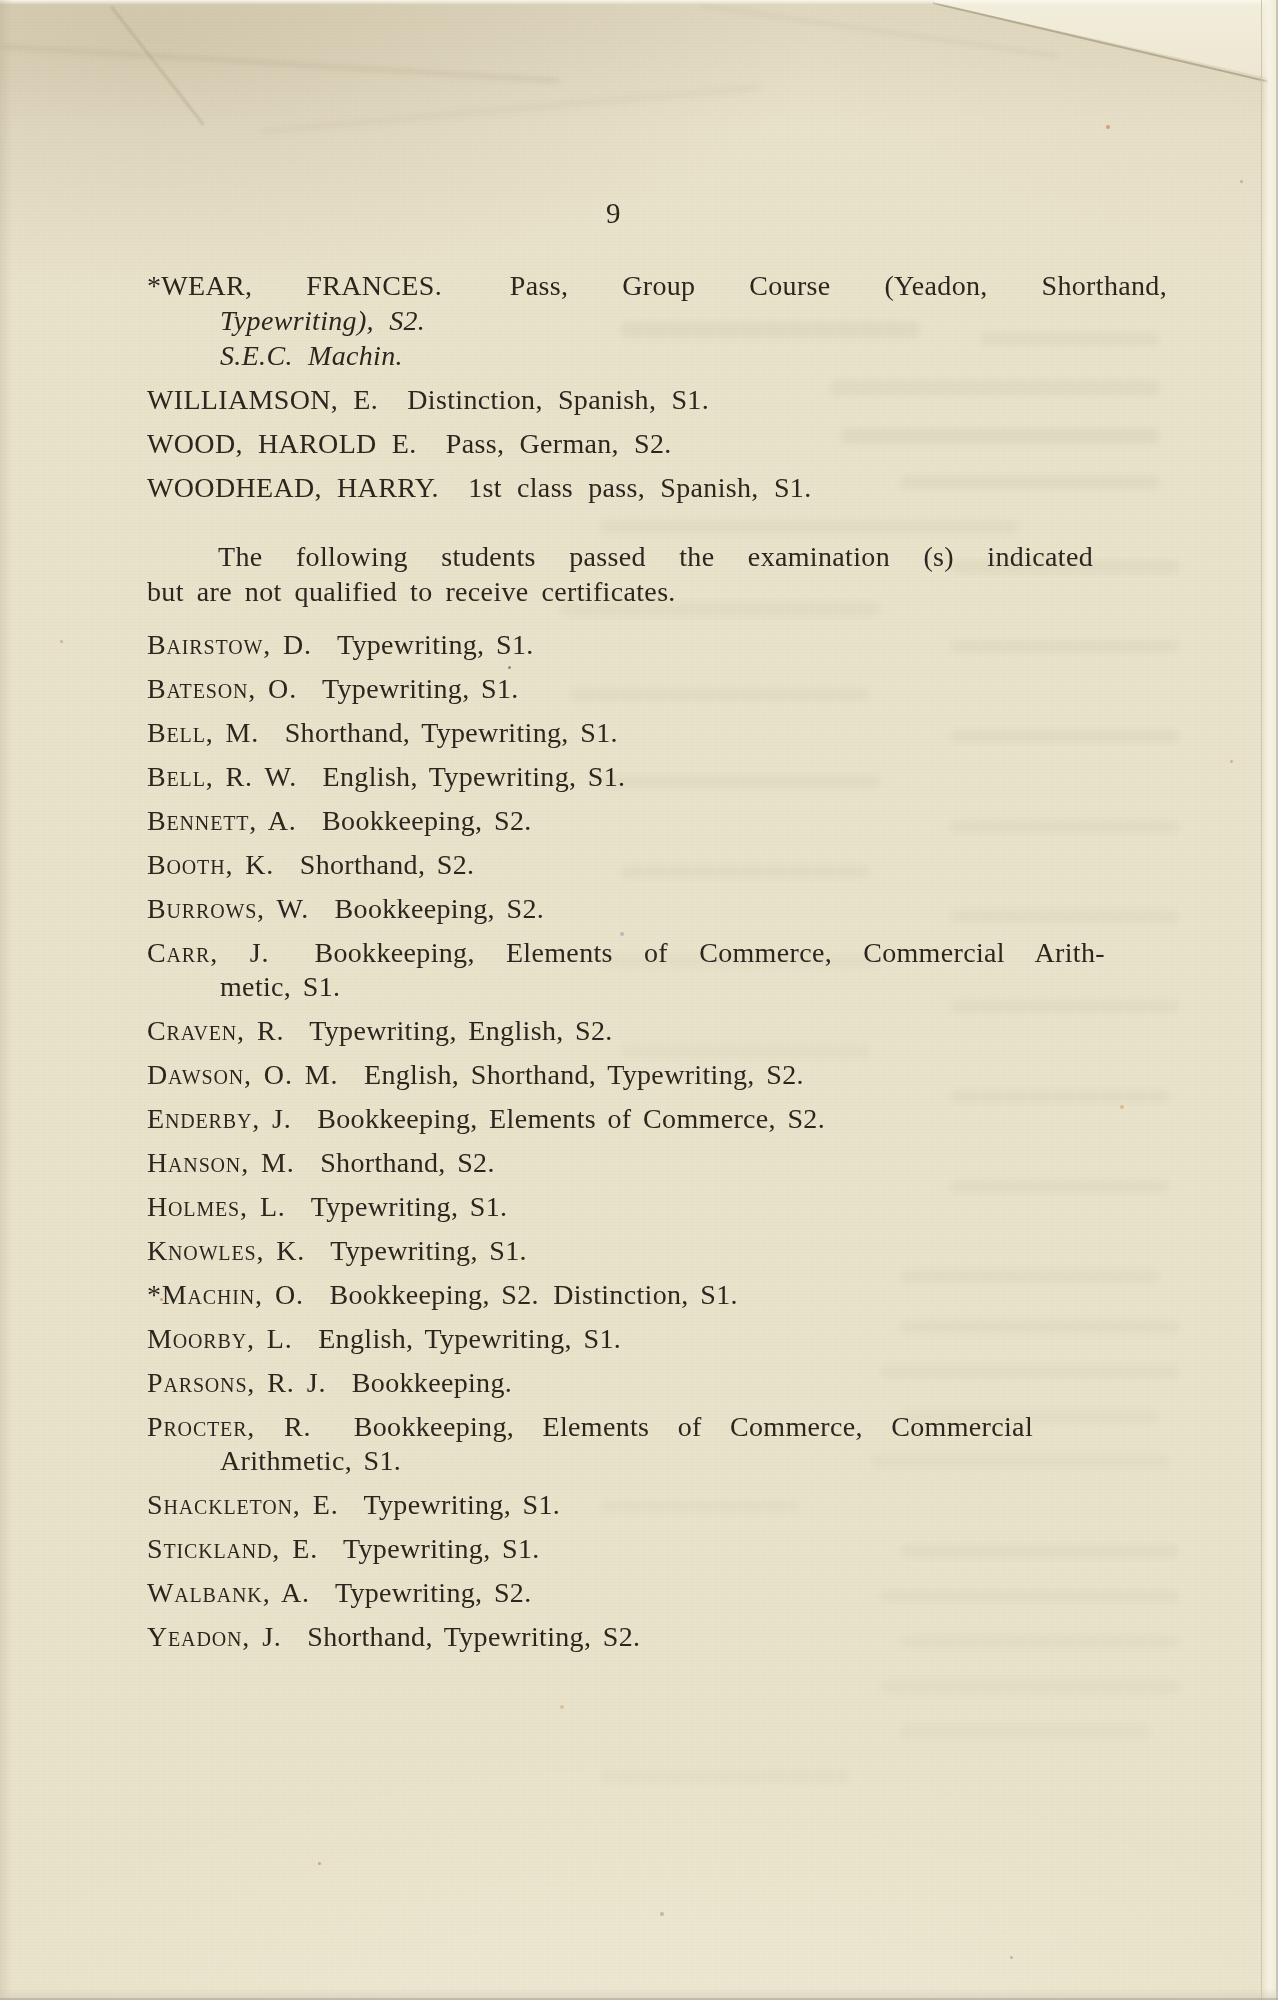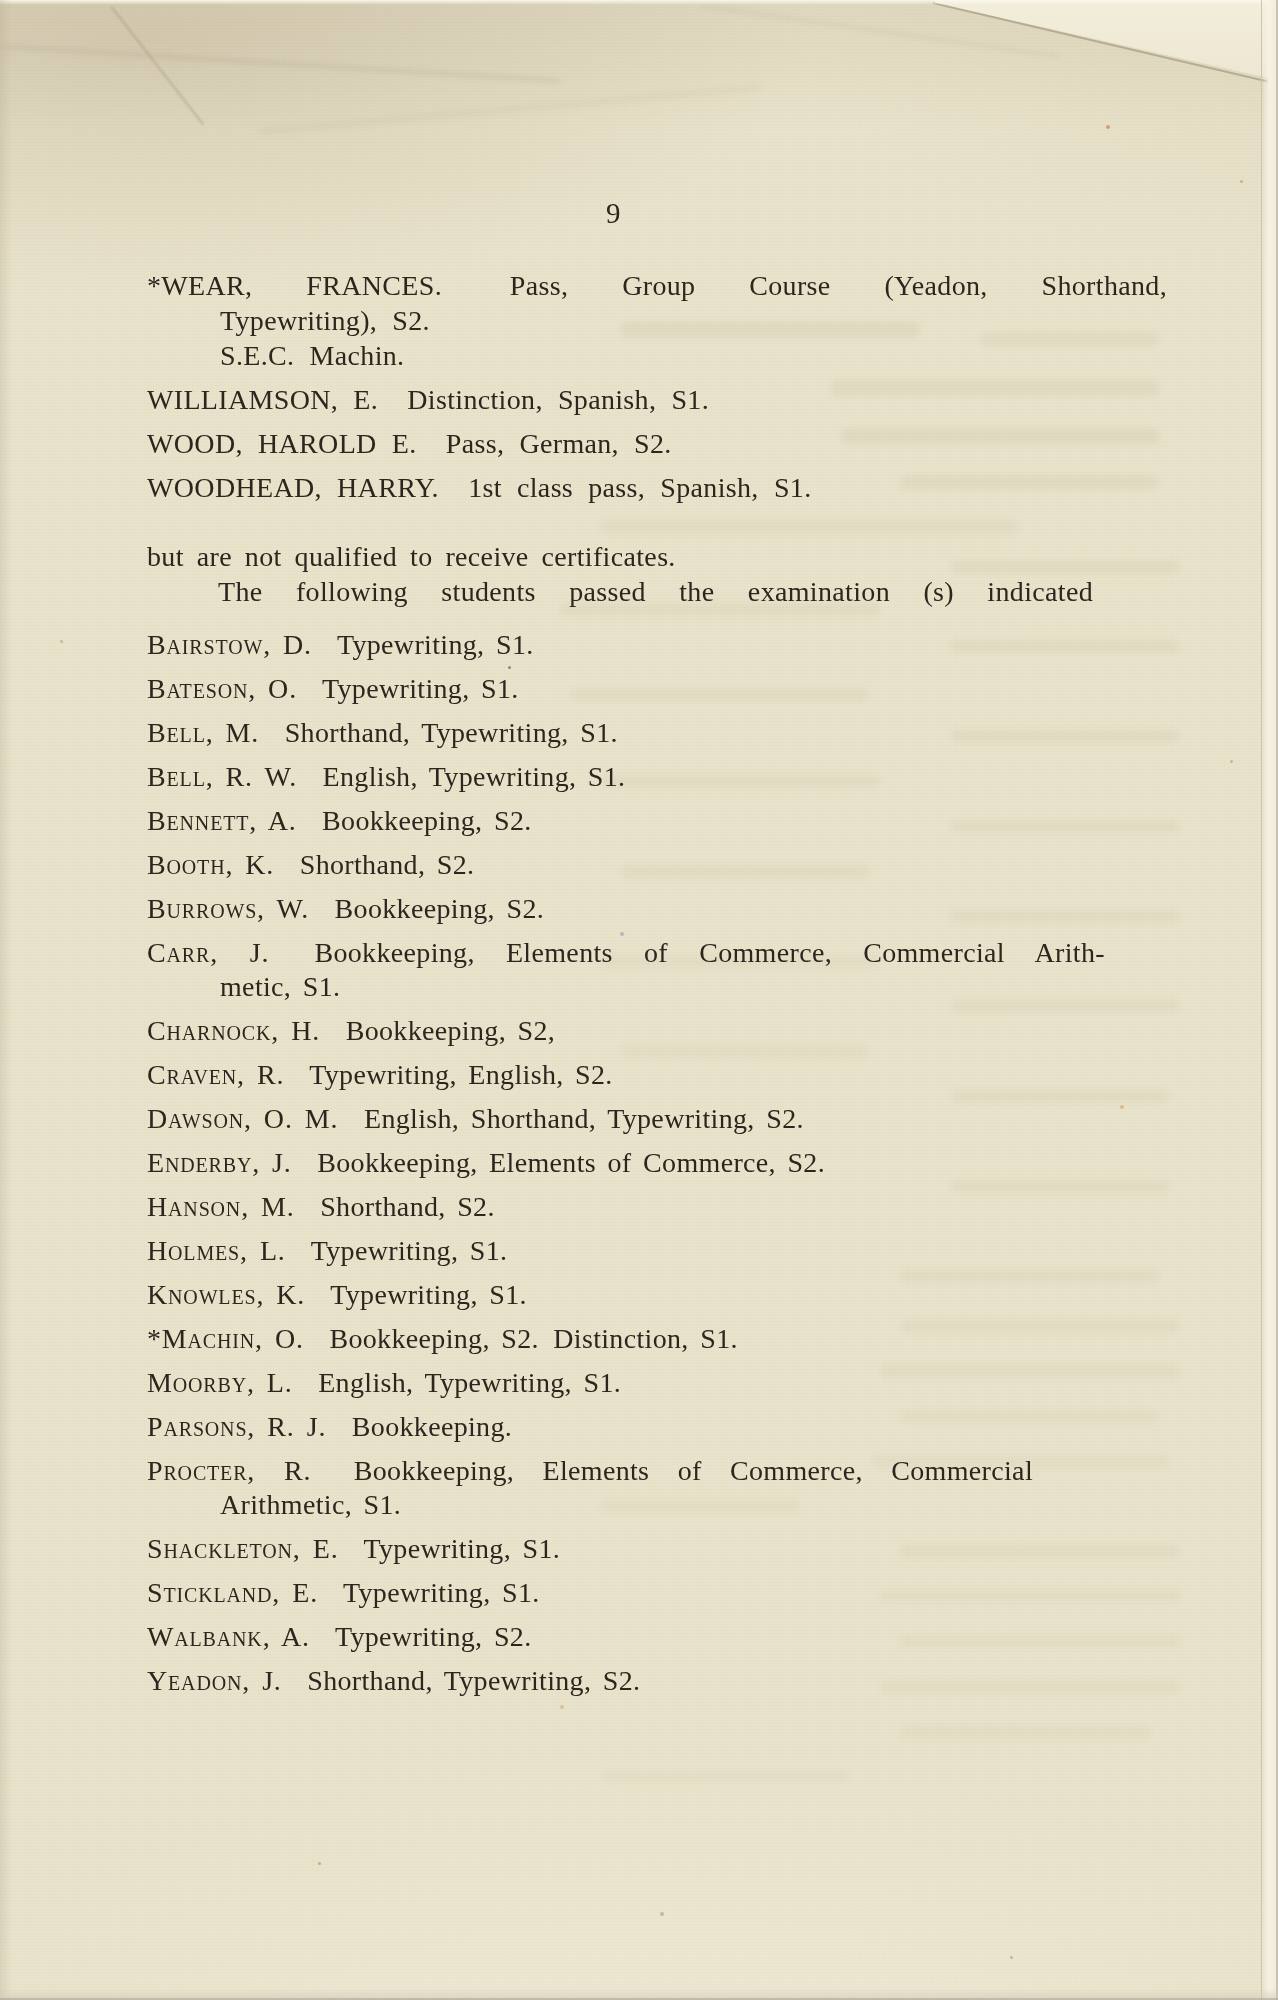--- a/index.html
+++ b/index.html
@@ -50,21 +50,21 @@
 
   .content {
     position:absolute; left:147px; top:196px; width:1020px;
     color:#2c261f;
     font-family:"Liberation Serif","DejaVu Serif",serif;
     font-size:28px; letter-spacing:0.012em;
   }
   .page-number { position:absolute; left:459px; top:0; font-size:29px; line-height:34px; }
   #cert-section { margin-top:72px; }
   .entry { margin-bottom:9px; line-height:35px; word-spacing:0.28em; }
-  .entry .line.cont { margin-left:73px; }
+  .entry .line.cont { margin-left:73px;font-style:italic; }
   #note { margin-top:34px; line-height:35px; word-spacing:0.2em; }
   #note-l1 { width:946px; }
   #list-section { margin-top:19px; }
   .list-item { margin-bottom:10px; line-height:34px; word-spacing:0.15em; }
   .list-item .line.cont { margin-left:73px; }
   .nm.sc { font-variant:small-caps; letter-spacing:0.03em; }
   .gap { display:inline-block; width:0.5em; }
   .jl { text-align:justify; text-align-last:justify; }
   .ind { text-indent:71px; }
 </style>
@@ -144,22 +144,22 @@
           <div class="line"><span class="nm">WILLIAMSON, E.</span><span class="gap"></span> <span>Distinction, Spanish, S1.</span></div>
         </div>
         <div class="entry">
           <div class="line"><span class="nm">WOOD, HAROLD E.</span><span class="gap"></span> <span>Pass, German, S2.</span></div>
         </div>
         <div class="entry">
           <div class="line"><span class="nm">WOODHEAD, HARRY.</span><span class="gap"></span> <span>1st class pass, Spanish, S1.</span></div>
         </div>
       </div>
     <div id="note">
+      <div class="line jl ind" id="note-l1">The following students passed the examination (s) indicated</div>
       <div class="line">but are not qualified to receive certificates.</div>
-      <div class="line jl ind" id="note-l1">The following students passed the examination (s) indicated</div>
     </div>
     <div id="list-section">
         <div class="list-item">
           <div class="line"><span class="nm sc">Bairstow, D.</span><span class="gap"></span> <span>Typewriting, S1.</span></div>
         </div>
         <div class="list-item">
           <div class="line"><span class="nm sc">Bateson, O.</span><span class="gap"></span> <span>Typewriting, S1.</span></div>
         </div>
         <div class="list-item">
           <div class="line"><span class="nm sc">Bell, M.</span><span class="gap"></span> <span>Shorthand, Typewriting, S1.</span></div>
@@ -172,23 +172,20 @@
         </div>
         <div class="list-item">
           <div class="line"><span class="nm sc">Booth, K.</span><span class="gap"></span> <span>Shorthand, S2.</span></div>
         </div>
         <div class="list-item">
           <div class="line"><span class="nm sc">Burrows, W.</span><span class="gap"></span> <span>Bookkeeping, S2.</span></div>
         </div>
         <div class="list-item">
           <div class="line jl" style="width: 958px;"><span class="nm sc">Carr, J.</span><span class="gap"></span> <span>Bookkeeping, Elements of Commerce, Commercial Arith-</span></div>
           <div class="line cont">metic, S1.</div>
-        </div>
-        <div class="list-item">
-          <div class="line"><span class="nm sc">Charnock, H.</span><span class="gap"></span> <span>Bookkeeping, S2,</span></div>
         </div>
         <div class="list-item">
           <div class="line"><span class="nm sc">Craven, R.</span><span class="gap"></span> <span>Typewriting, English, S2.</span></div>
         </div>
         <div class="list-item">
           <div class="line"><span class="nm sc">Dawson, O. M.</span><span class="gap"></span> <span>English, Shorthand, Typewriting, S2.</span></div>
         </div>
         <div class="list-item">
           <div class="line"><span class="nm sc">Enderby, J.</span><span class="gap"></span> <span>Bookkeeping, Elements of Commerce, S2.</span></div>
         </div>

